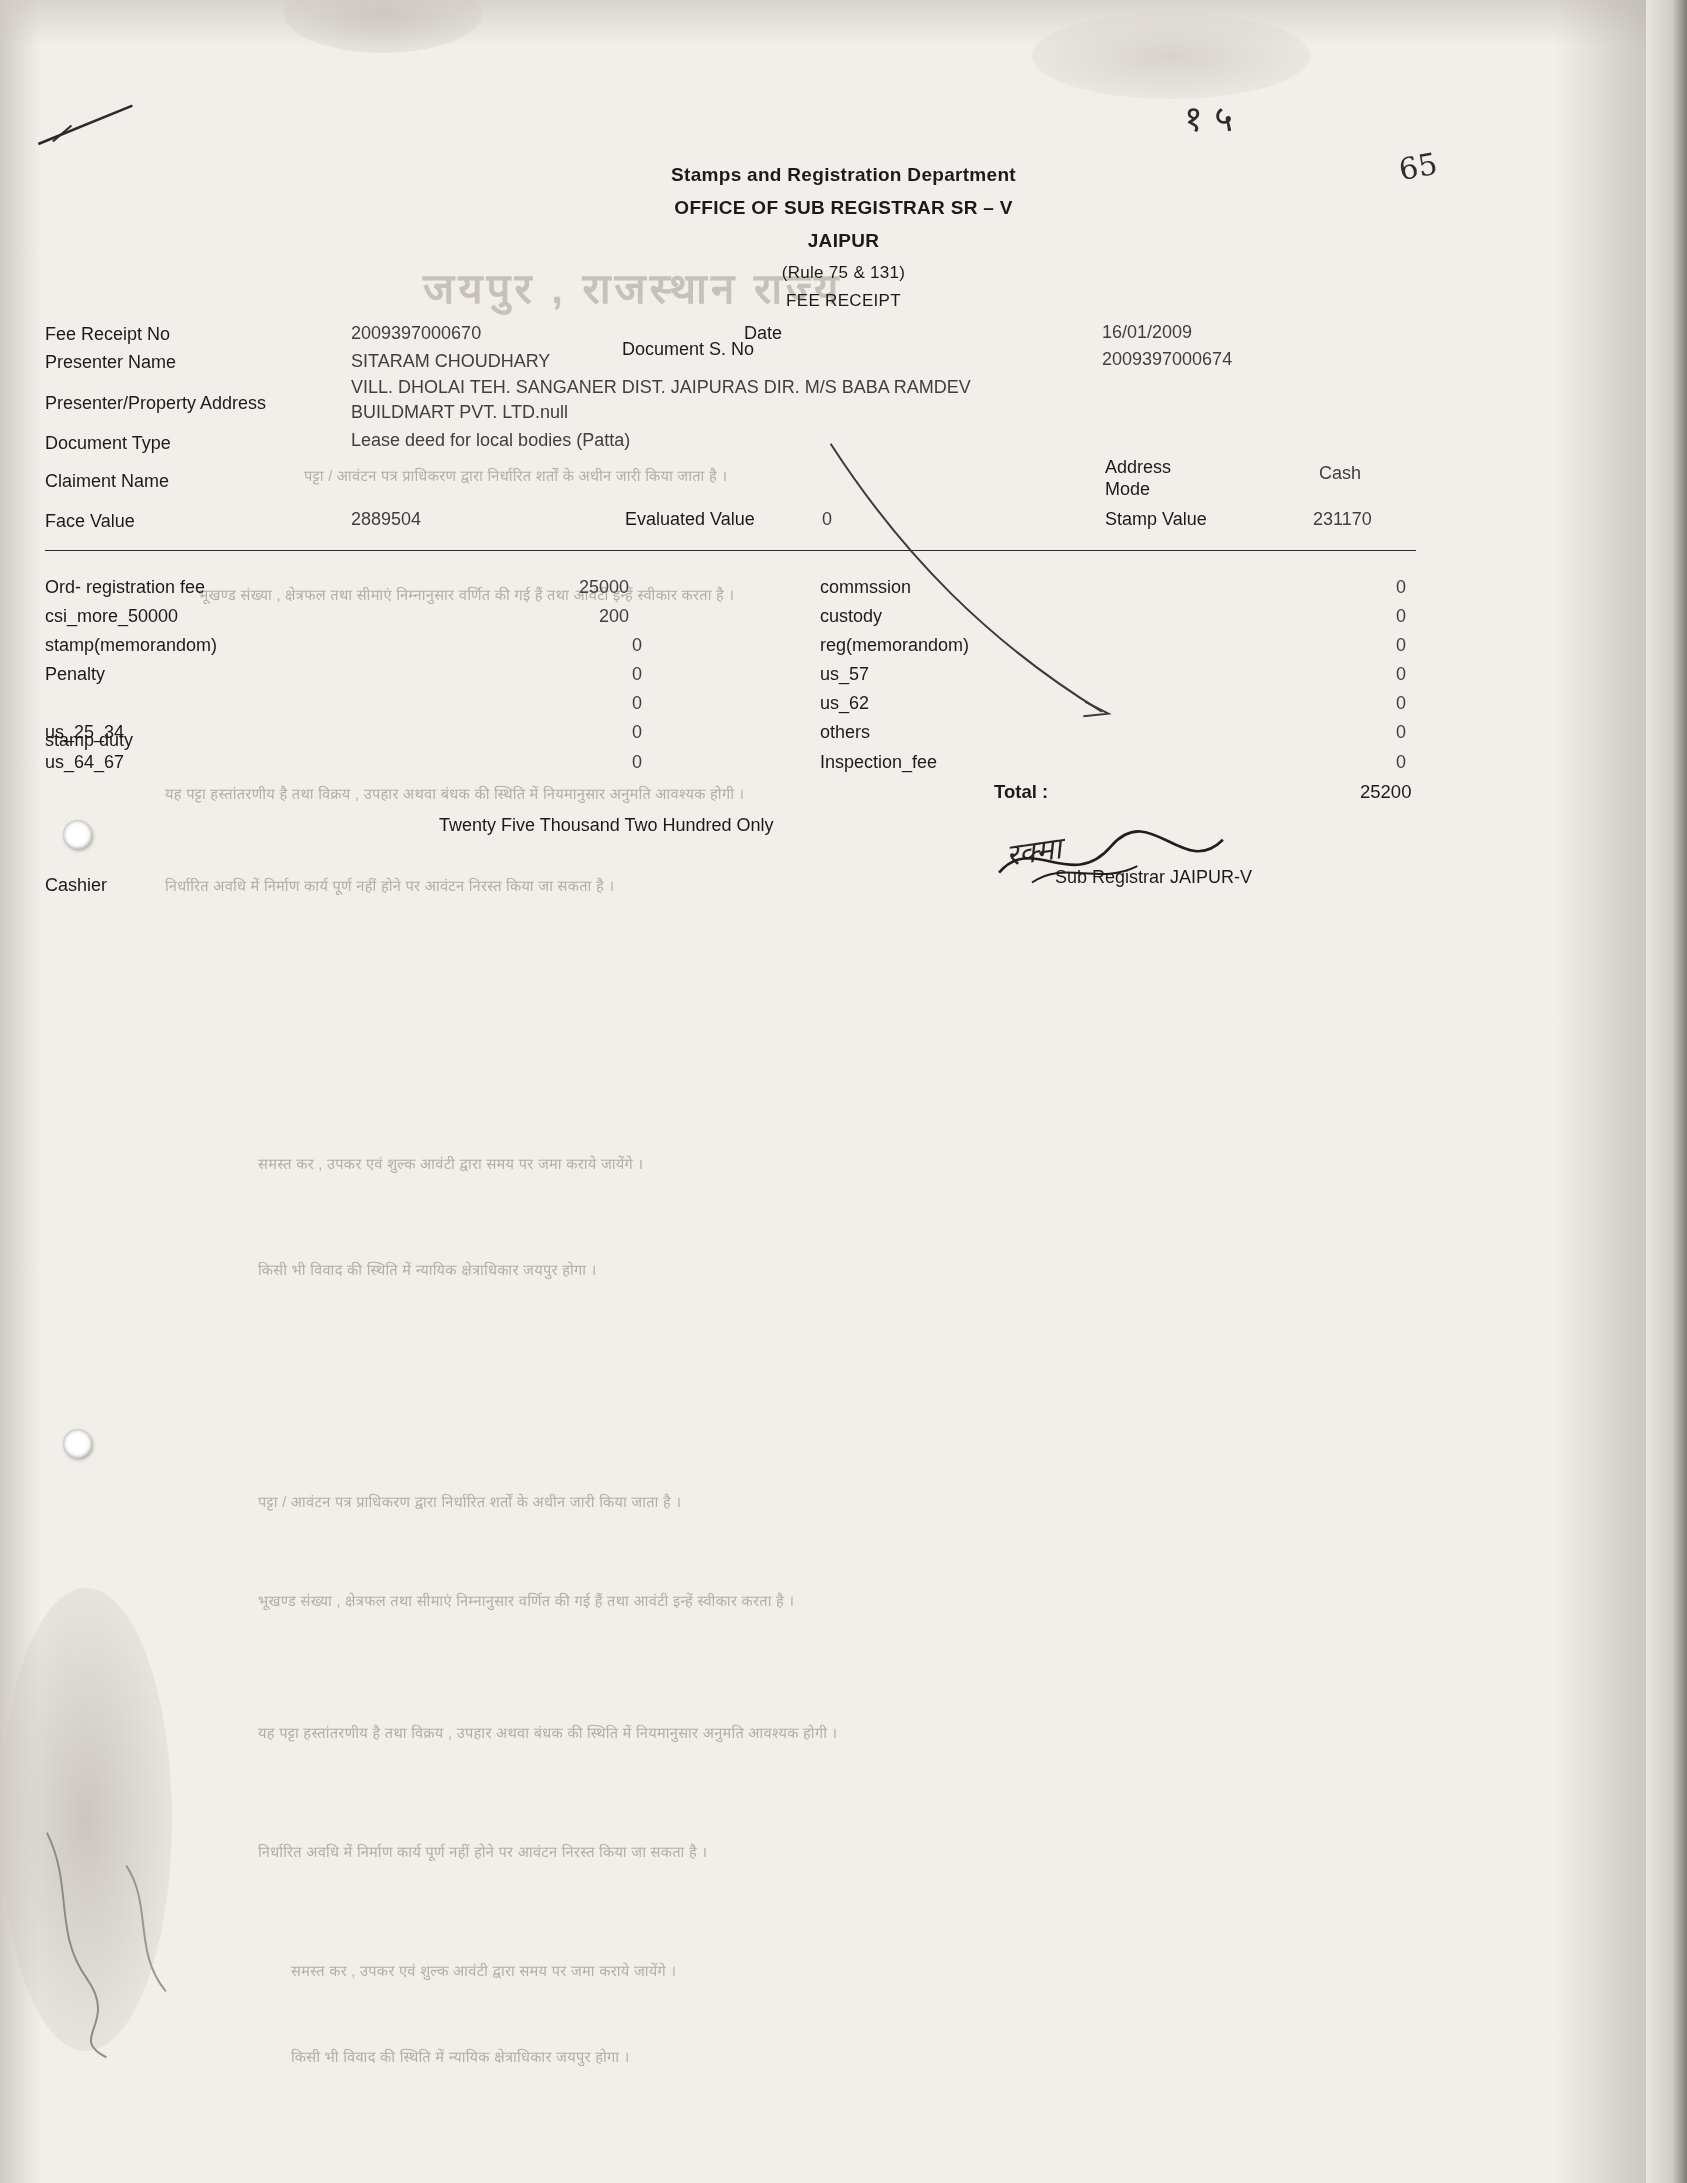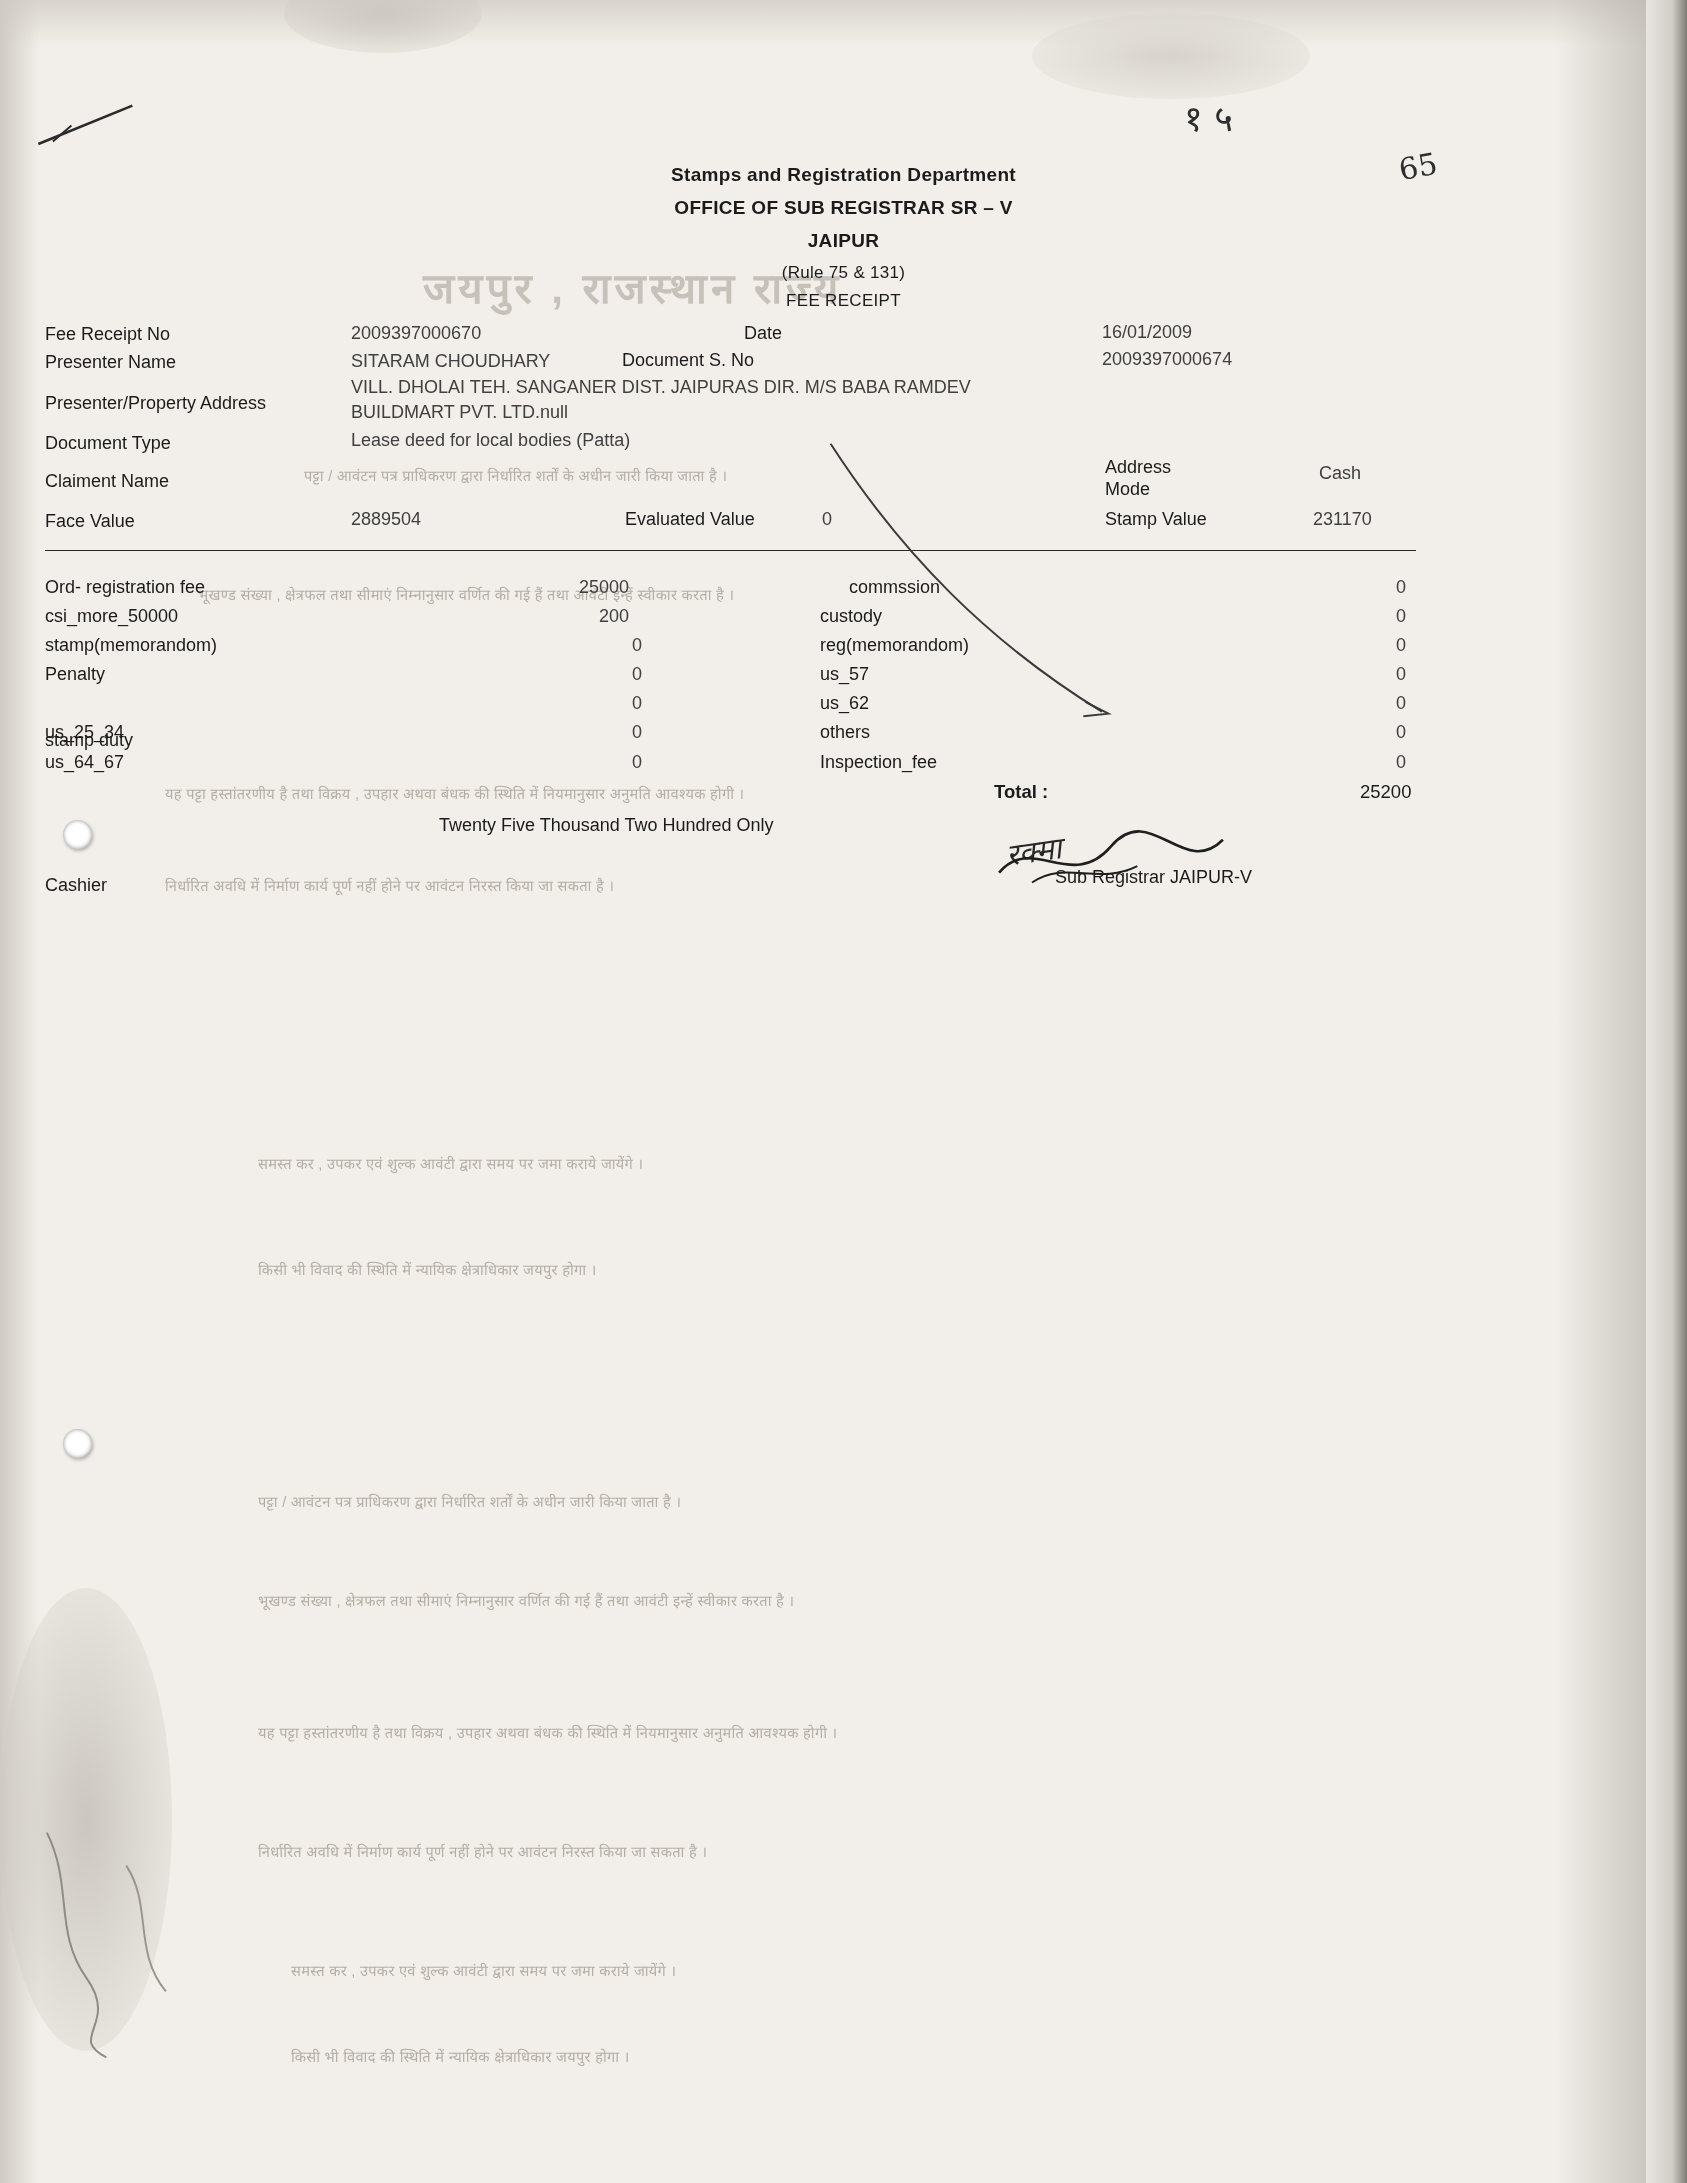--- a/index.html
+++ b/index.html
@@ -170,21 +170,21 @@
     <div class="hdr hdr4">(Rule 75 &amp; 131)</div>
     <div class="hdr hdr5">FEE RECEIPT</div>
 
     <div class="lbl" style="left:45px;top:324px;">Fee Receipt No</div>
     <div class="val" style="left:351px;top:323px;">2009397000670</div>
     <div class="lbl" style="left:744px;top:323px;">Date</div>
     <div class="val" style="left:1102px;top:322px;">16/01/2009</div>
 
     <div class="lbl" style="left:45px;top:352px;">Presenter Name</div>
     <div class="val" style="left:351px;top:351px;">SITARAM CHOUDHARY</div>
-    <div class="lbl" style="left:622px;top:350px;">Document S. No</div>
+    <div class="lbl" style="left:622px;top:339px;">Document S. No</div>
     <div class="val" style="left:1102px;top:349px;">2009397000674</div>
 
     <div class="lbl" style="left:45px;top:393px;">Presenter/Property Address</div>
     <div class="val" style="left:351px;top:377px;">VILL. DHOLAI TEH. SANGANER DIST. JAIPURAS DIR. M/S BABA RAMDEV</div>
     <div class="val" style="left:351px;top:402px;">BUILDMART PVT. LTD.null</div>
 
     <div class="lbl" style="left:45px;top:433px;">Document Type</div>
     <div class="val" style="left:351px;top:430px;">Lease deed for local bodies (Patta)</div>
 
     <div class="lbl" style="left:45px;top:471px;">Claiment Name</div>
@@ -210,21 +210,21 @@
     <div class="val" style="left:632px;top:635px;">0</div>
     <div class="lbl" style="left:45px;top:664px;">Penalty</div>
     <div class="val" style="left:632px;top:664px;">0</div>
     <div class="lbl" style="left:45px;top:730px;text-align:center;">stamp duty</div>
     <div class="val" style="left:632px;top:693px;">0</div>
     <div class="lbl" style="left:45px;top:722px;">us_25_34</div>
     <div class="val" style="left:632px;top:722px;">0</div>
     <div class="lbl" style="left:45px;top:752px;">us_64_67</div>
     <div class="val" style="left:632px;top:752px;">0</div>
 
-    <div class="lbl" style="left:849px;top:577px;text-align:right;">commssion</div>
+    <div class="lbl" style="left:820px;top:577px;text-align:right;">commssion</div>
     <div class="val" style="left:1396px;top:577px;">0</div>
     <div class="lbl" style="left:820px;top:606px;">custody</div>
     <div class="val" style="left:1396px;top:606px;">0</div>
     <div class="lbl" style="left:820px;top:635px;">reg(memorandom)</div>
     <div class="val" style="left:1396px;top:635px;">0</div>
     <div class="lbl" style="left:820px;top:664px;">us_57</div>
     <div class="val" style="left:1396px;top:664px;">0</div>
     <div class="lbl" style="left:820px;top:693px;">us_62</div>
     <div class="val" style="left:1396px;top:693px;">0</div>
     <div class="lbl" style="left:820px;top:722px;">others</div>

